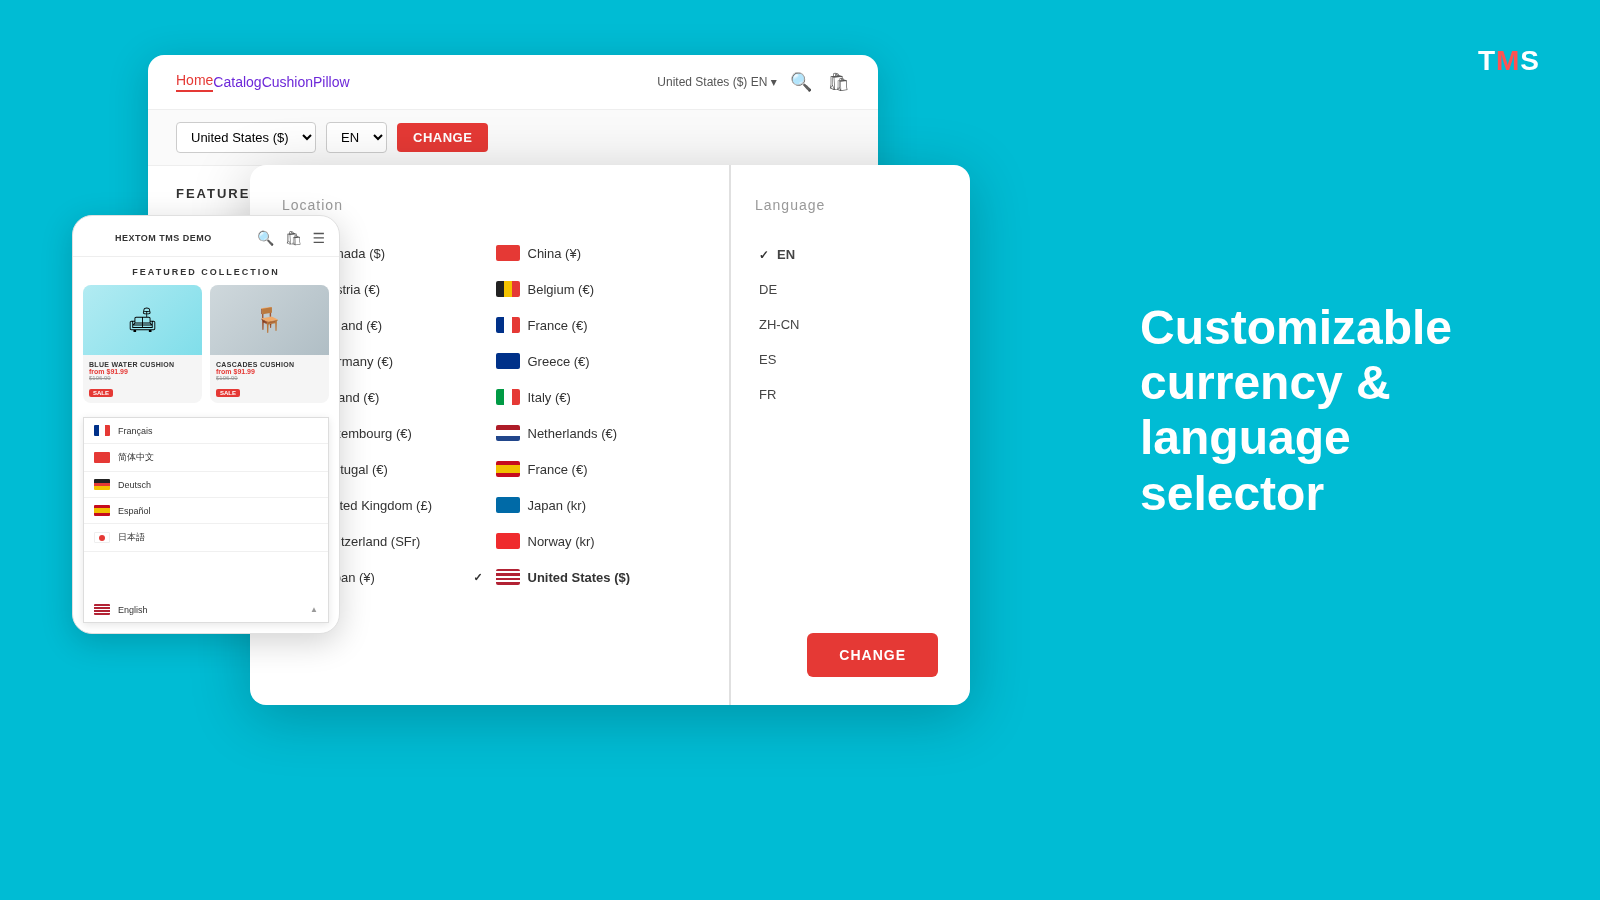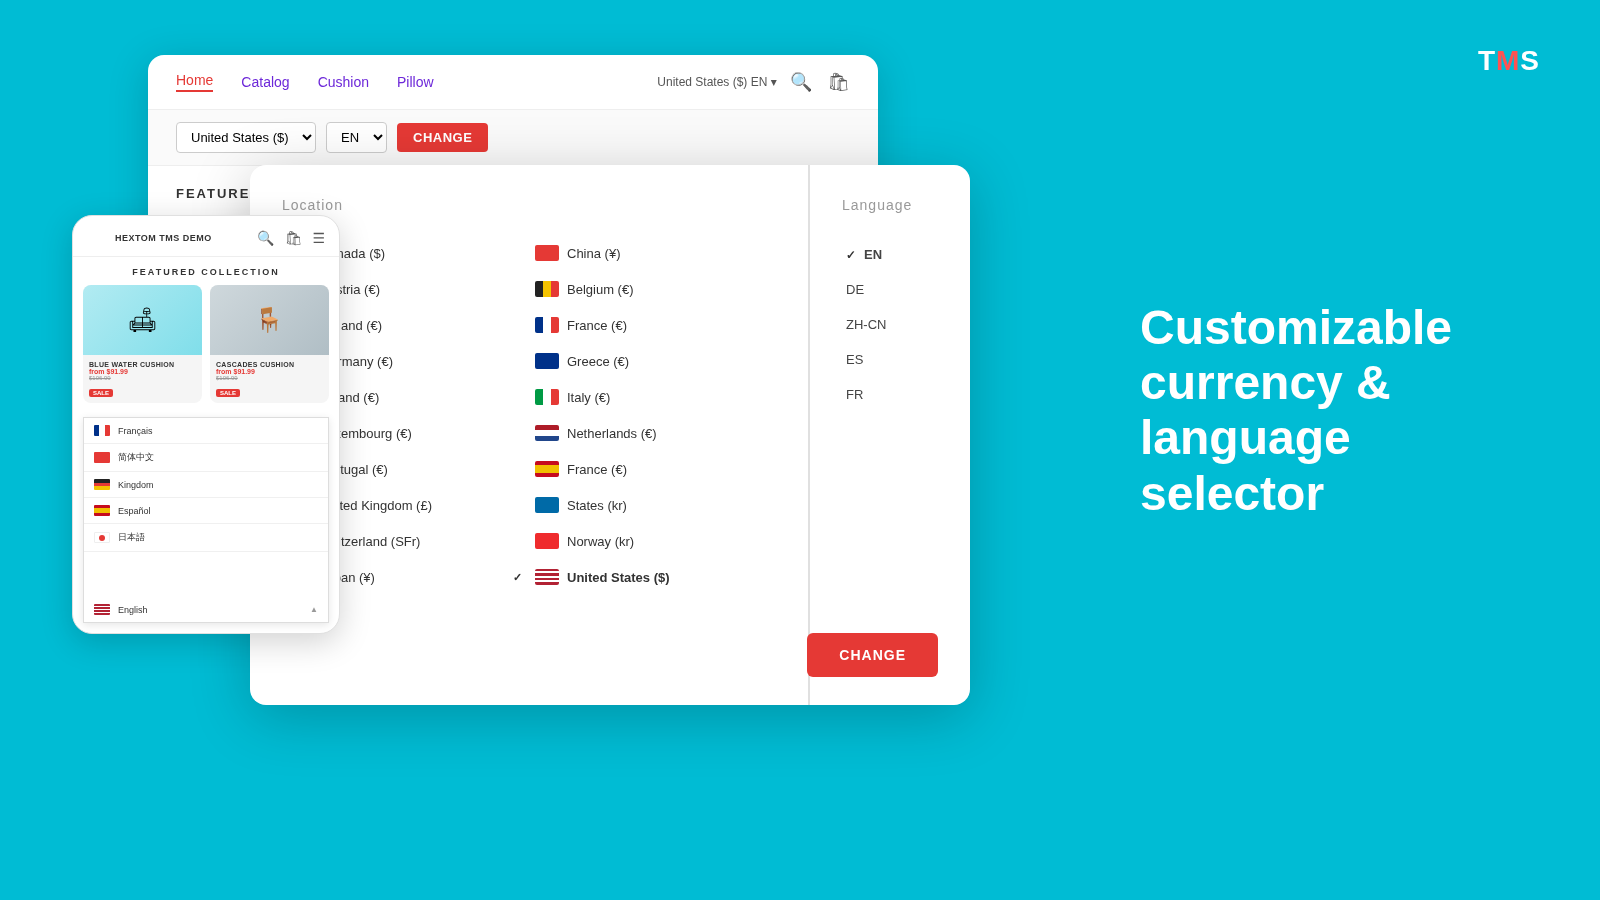--- a/index.html
+++ b/index.html
@@ -46,21 +46,20 @@
       border-radius: 16px;
       box-shadow: 0 8px 40px rgba(0,0,0,0.18);
       overflow: hidden;
     }
 
     .desktop-nav {
       display: flex;
       align-items: center;
       padding: 16px 28px;
       border-bottom: 1px solid #eee;
-      gap: 28px;
     }
     .desktop-nav a {
       font-size: 14px;
       color: #6d28d9;
       text-decoration: none;
     }
     .desktop-nav a.active { color: #e53935; border-bottom: 2px solid #e53935; padding-bottom: 2px; }
     .desktop-nav-right {
       margin-left: auto;
       display: flex;
@@ -119,22 +118,22 @@
       display: flex;
       min-height: 540px;
     }
 
     .modal-location {
       flex: 1;
       padding: 32px 32px 24px;
       border-right: 1px solid #e0e0e0;
     }
     .modal-language {
-      width: 160px;
-      padding: 32px 32px 24px;
+      width: 239px;
+      padding: 32px 24px 24px;
     }
 
     .section-title {
       font-size: 14px;
       color: #999;
       letter-spacing: 1px;
       margin-bottom: 24px;
       font-weight: 400;
     }
 
@@ -442,21 +441,21 @@
         <span class="flag-img flag-es"></span>
         <span>France (€)</span>
       </div>
 
       <div class="country-item">
         <span class="flag-img" style="background:#003189;"></span>
         <span>United Kingdom (£)</span>
       </div>
       <div class="country-item">
         <span class="flag-img" style="background:#006AA7;"></span>
-        <span>States (kr)</span>
+        <span>Japan (kr)</span>
       </div>
 
       <div class="country-item">
         <span class="flag-img" style="background:#e53935;"></span>
         <span>Switzerland (SFr)</span>
       </div>
       <div class="country-item">
         <span class="flag-img" style="background:#EF2B2D;"></span>
         <span>Norway (kr)</span>
       </div>
@@ -536,21 +535,21 @@
     <div class="mobile-lang-item">
       <span class="mobile-lang-flag flag-fr"></span>
       <span>Français</span>
     </div>
     <div class="mobile-lang-item">
       <span class="mobile-lang-flag flag-cn" style="background:#e53935;"></span>
       <span>简体中文</span>
     </div>
     <div class="mobile-lang-item">
       <span class="mobile-lang-flag flag-de"></span>
-      <span>Kingdom</span>
+      <span>Deutsch</span>
     </div>
     <div class="mobile-lang-item">
       <span class="mobile-lang-flag flag-es"></span>
       <span>Español</span>
     </div>
     <div class="mobile-lang-item">
       <span class="mobile-lang-flag" style="background:white;border:1px solid #eee;display:inline-flex;align-items:center;justify-content:center;">
           <span style="width:6px;height:6px;background:#e53935;border-radius:50%;display:inline-block;"></span>
         </span>
       <span>日本語</span>

